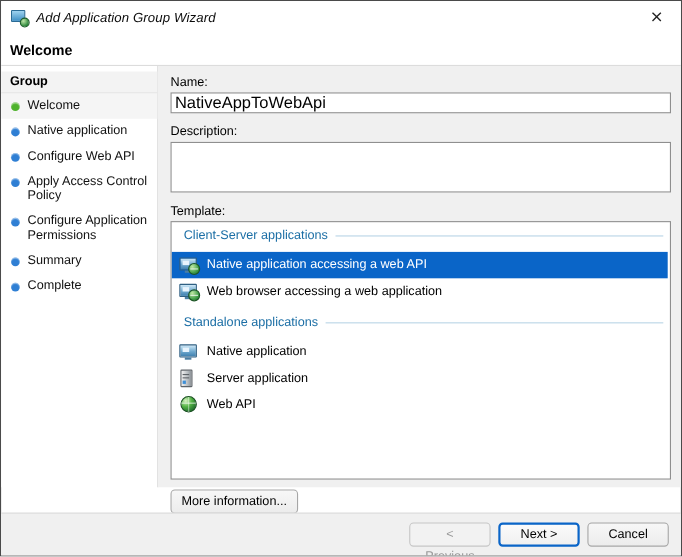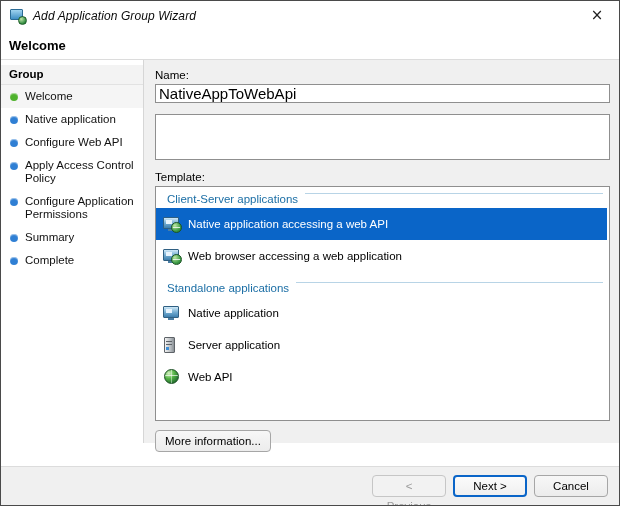--- a/index.html
+++ b/index.html
@@ -177,38 +177,39 @@
     width: 100%;
     height: 235px;
     box-sizing: border-box;
     border: 1px solid #8f8f8f;
     background: #ffffff;
     overflow: hidden;
     padding-top: 5px;
   }
   .group-head {
     display: flex;
+    align-items: center;
     padding: 1px 6px 2px 11px;
-    margin-bottom: 1px;
+    margin-bottom: 7px;
   }
   .group-head .gtext {
     font-size: 11.5px;
     color: #1b6ea5;
     white-space: nowrap;
     padding-right: 7px;
   }
   .group-head .gline {
     flex: 1 1 auto;
     height: 1px;
     background: #b8d4e6;
   }
   .tpl-item {
     display: flex;
     align-items: center;
-    height: 32px;
+    height: 24px;
     padding-left: 7px;
     font-size: 11.5px;
     color: #000;
   }
   .tpl-item.selected {
     background: #0a65c8;
     color: #ffffff;
     margin-right: 2px;
   }
   .tpl-label { padding-left: 7px; }
@@ -390,20 +391,21 @@
       </div>
     </div>
 
     <div class="main">
 
       <div class="field-label">Name:</div>
       <input class="text-input" type="text" value="NativeAppToWebApi" style="">
 
       <div class="spacer-12"></div>
 
+      <div class="field-label">Description:</div>
       <textarea class="desc-box" placeholder="" style=""></textarea>
 
       <div class="spacer-12"></div>
 
       <div class="field-label">Template:</div>
 
       <div class="listbox">
 
         <div class="group-head">
           <span class="gtext">Client-Server applications</span>

